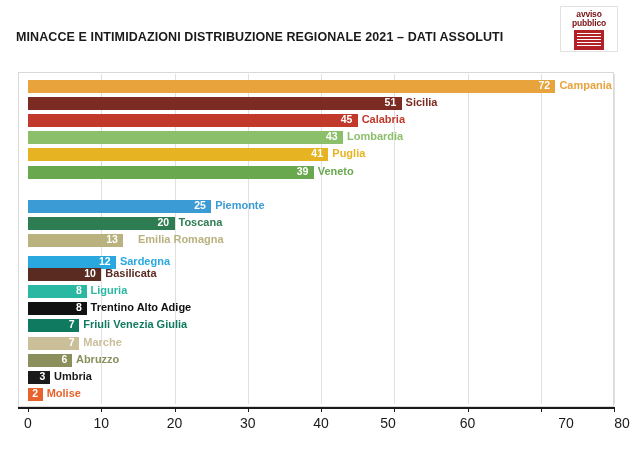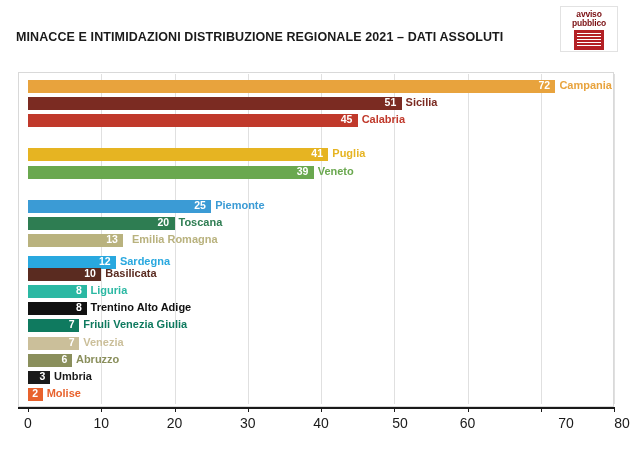--- a/index.html
+++ b/index.html
@@ -188,20 +188,25 @@
       <div class="bar-row" style="top: 23.1px; width: 580px;">
         <div class="bar" style="width: 373.575px; background: rgb(123, 43, 34);"></div>
         <span class="bar-value" style="left: 356.575px;">51</span>
         <span class="bar-label" style="left: 377.575px; color: rgb(123, 43, 34); text-align: center;">Sicilia</span>
       </div>
       <div class="bar-row" style="top: 40.2px; width: 580px;">
         <div class="bar" style="width: 329.625px; background: rgb(192, 57, 43);"></div>
         <span class="bar-value" style="left: 312.625px;">45</span>
         <span class="bar-label" style="left: 333.625px; color: rgb(192, 57, 43);">Calabria</span>
       </div>
+      <div class="bar-row" style="top: 57.3px; width: 580px;">
+        <div class="bar" style="width: 314.975px; background: rgb(140, 191, 106);"></div>
+        <span class="bar-value" style="left: 297.975px;">43</span>
+        <span class="bar-label" style="left: 318.975px; color: rgb(140, 191, 106);">Lombardia</span>
+      </div>
       <div class="bar-row" style="top: 74.4px; width: 580px;">
         <div class="bar" style="width: 300.325px; background: rgb(230, 180, 34);"></div>
         <span class="bar-value" style="left: 283.325px;">41</span>
         <span class="bar-label" style="left: 304.325px; color: rgb(230, 180, 34);">Puglia</span>
       </div>
       <div class="bar-row" style="top: 91.5px; width: 580px;">
         <div class="bar" style="width: 285.675px; background: rgb(106, 168, 79);"></div>
         <span class="bar-value" style="left: 268.675px;">39</span>
         <span class="bar-label" style="left: 289.675px; color: rgb(106, 168, 79);">Veneto</span>
       </div>
@@ -211,21 +216,21 @@
         <span class="bar-label" style="left: 187.125px; color: rgb(59, 155, 213);">Piemonte</span>
       </div>
       <div class="bar-row" style="top: 142.8px; width: 580px;">
         <div class="bar" style="width: 146.5px; background: rgb(46, 125, 82);"></div>
         <span class="bar-value" style="left: 129.5px;">20</span>
         <span class="bar-label" style="left: 150.5px; color: rgb(46, 125, 82);">Toscana</span>
       </div>
       <div class="bar-row" style="top: 159.9px; width: 580px;">
         <div class="bar" style="width: 95.225px; background: rgb(185, 178, 126);"></div>
         <span class="bar-value" style="left: 78.225px;">13</span>
-        <span class="bar-label" style="left: 104px; color: rgb(185, 178, 126); text-align: center;">Emilia Romagna</span>
+        <span class="bar-label" style="left: 110px; color: rgb(185, 178, 126); text-align: center;">Emilia Romagna</span>
       </div>
       <div class="bar-row" style="top: 182px; width: 580px;">
         <div class="bar" style="width: 87.9px; background: rgb(41, 168, 223);"></div>
         <span class="bar-value" style="left: 70.9px;">12</span>
         <span class="bar-label" style="left: 91.9px; color: rgb(41, 168, 223);">Sardegna</span>
       </div>
       <div class="bar-row" style="top: 194.1px; width: 580px;">
         <div class="bar" style="width: 73.25px; background: rgb(90, 43, 32);"></div>
         <span class="bar-value" style="left: 56.25px;">10</span>
         <span class="bar-label" style="left: 77.25px; color: rgb(90, 43, 32);">Basilicata</span>
@@ -241,21 +246,21 @@
         <span class="bar-label" style="left: 62.6px; color: rgb(17, 17, 17);">Trentino Alto Adige</span>
       </div>
       <div class="bar-row" style="top: 245.4px; width: 580px;">
         <div class="bar" style="width: 51.275px; background: rgb(15, 122, 95);"></div>
         <span class="bar-value" style="left: 40.775px;">7</span>
         <span class="bar-label" style="left: 55.275px; color: rgb(15, 122, 95);">Friuli Venezia Giulia</span>
       </div>
       <div class="bar-row" style="top: 262.5px; width: 580px;">
         <div class="bar" style="width: 51.275px; background: rgb(203, 191, 154);"></div>
         <span class="bar-value" style="left: 40.775px;">7</span>
-        <span class="bar-label" style="left: 55.275px; color: rgb(203, 191, 154);">Venezia</span>
+        <span class="bar-label" style="left: 55.275px; color: rgb(203, 191, 154);">Marche</span>
       </div>
       <div class="bar-row" style="top: 279.6px; width: 580px;">
         <div class="bar" style="width: 43.95px; background: rgb(138, 143, 92);"></div>
         <span class="bar-value" style="left: 33.45px;">6</span>
         <span class="bar-label" style="left: 47.95px; color: rgb(138, 143, 92);">Abruzzo</span>
       </div>
       <div class="bar-row" style="top: 296.7px; width: 580px;">
         <div class="bar" style="width: 21.975px; background: rgb(26, 26, 26);"></div>
         <span class="bar-value" style="left: 11.475px;">3</span>
         <span class="bar-label" style="left: 25.975px; color: rgb(26, 26, 26);">Umbria</span>
@@ -272,21 +277,21 @@
       <div class="x-tick-label" style="left: 10px;">0</div>
       <div class="x-tick" style="left: 83.25px;"></div>
       <div class="x-tick-label" style="left: 83.25px;">10</div>
       <div class="x-tick" style="left: 156.5px;"></div>
       <div class="x-tick-label" style="left: 156.5px;">20</div>
       <div class="x-tick" style="left: 229.75px;"></div>
       <div class="x-tick-label" style="left: 229.75px;">30</div>
       <div class="x-tick" style="left: 303px;"></div>
       <div class="x-tick-label" style="left: 303px;">40</div>
       <div class="x-tick" style="left: 376.25px;"></div>
-      <div class="x-tick-label" style="left: 382px;">50</div>
+      <div class="x-tick-label" style="left: 370px;">50</div>
       <div class="x-tick" style="left: 449.5px;"></div>
       <div class="x-tick-label" style="left: 449.5px;">60</div>
       <div class="x-tick" style="left: 522.75px;"></div>
       <div class="x-tick-label" style="left: 548px;">70</div>
       <div class="x-tick" style="left: 596px;"></div>
       <div class="x-tick-label" style="left: 596px; margin-left: 8px;">80</div>
     </div>
 
 </div>
 

